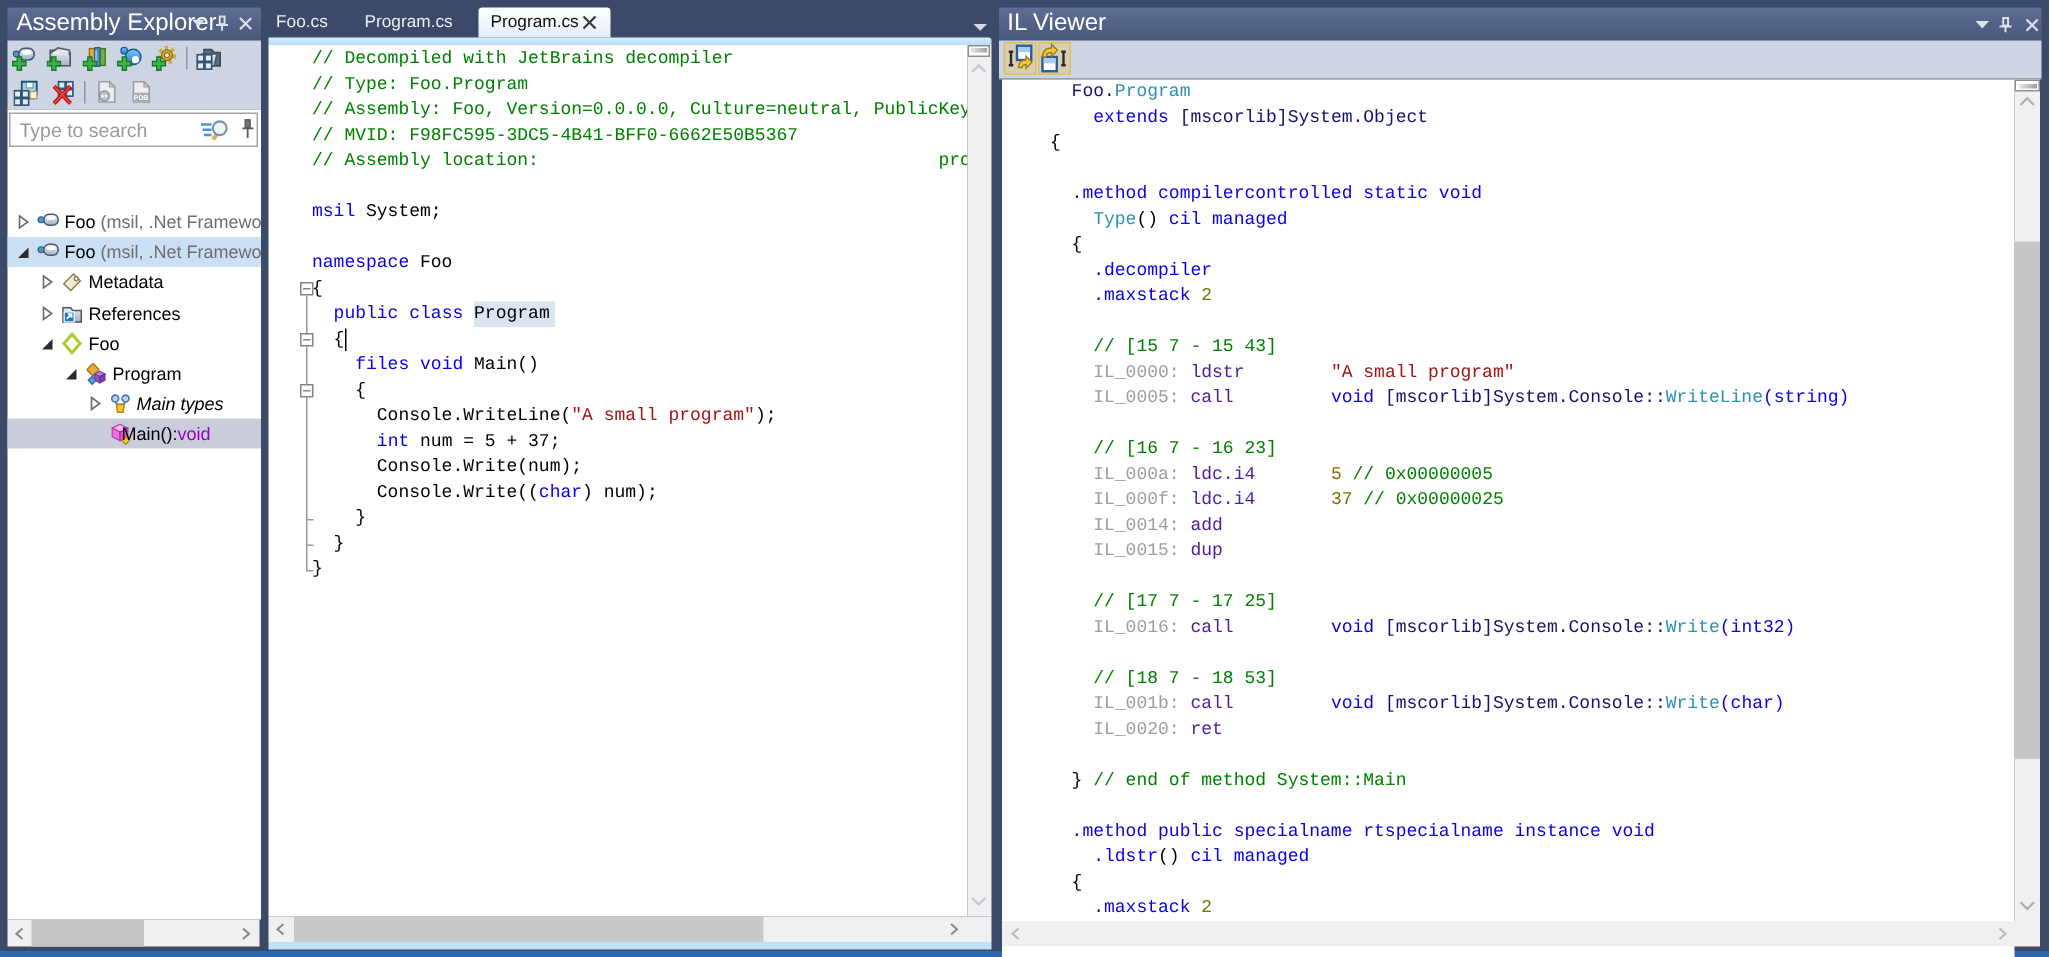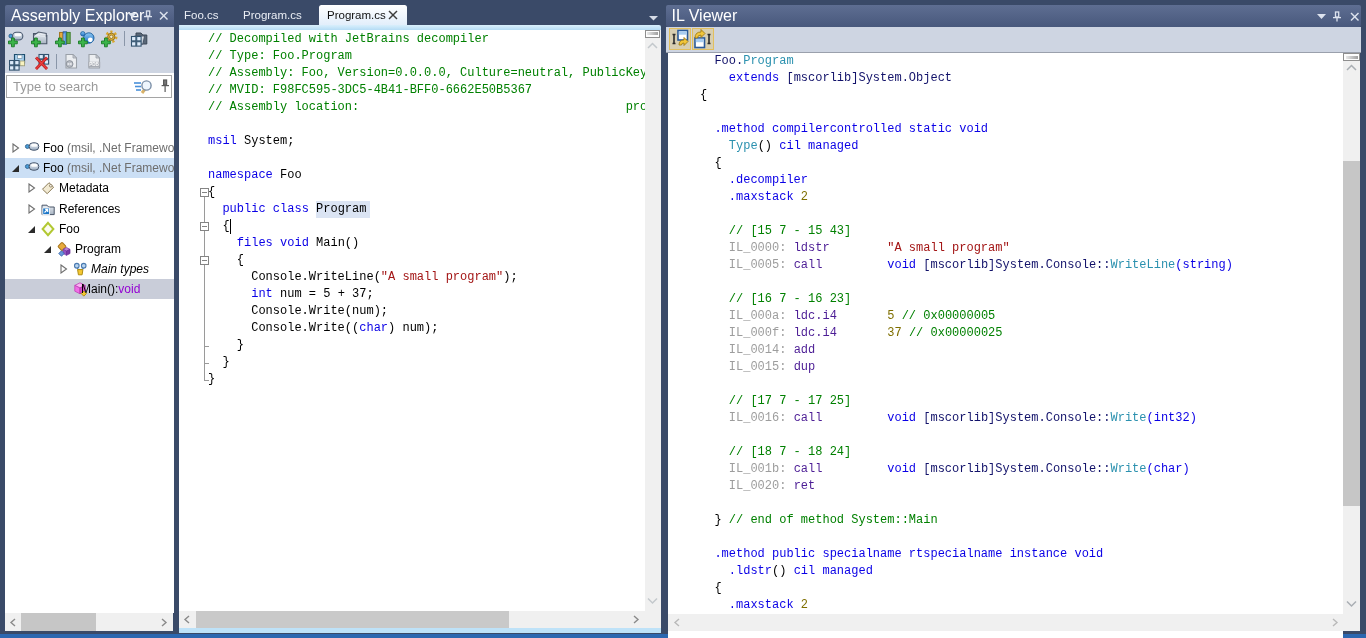--- a/index.html
+++ b/index.html
@@ -380,21 +380,21 @@
 
     <span class="c">// [16 7 - 16 23]</span>
     <span class="g">IL_000a:</span> <span class="o">ldc.i4</span>       <span class="n">5</span> <span class="c">// 0x00000005</span>
     <span class="g">IL_000f:</span> <span class="o">ldc.i4</span>       <span class="n">37</span> <span class="c">// 0x00000025</span>
     <span class="g">IL_0014:</span> <span class="o">add</span>
     <span class="g">IL_0015:</span> <span class="o">dup</span>
 
     <span class="c">// [17 7 - 17 25]</span>
     <span class="g">IL_0016:</span> <span class="o">call</span>         <span class="k">void</span> <span class="d">[mscorlib]System.Console::</span><span class="t">Write</span><span class="k">(int32)</span>
 
-    <span class="c">// [18 7 - 18 24]</span>
+    <span class="c">// [18 7 - 18 53]</span>
     <span class="g">IL_001b:</span> <span class="o">call</span>         <span class="k">void</span> <span class="d">[mscorlib]System.Console::</span><span class="t">Write</span><span class="k">(char)</span>
     <span class="g">IL_0020:</span> <span class="o">ret</span>
 
   } <span class="c">// end of method System::Main</span>
 
   <span class="k">.method public specialname rtspecialname instance void</span>
     <span class="k">.ldstr</span>() <span class="k">cil managed</span>
   {
     <span class="k">.maxstack</span> <span class="n">2</span></pre>
 </div>

